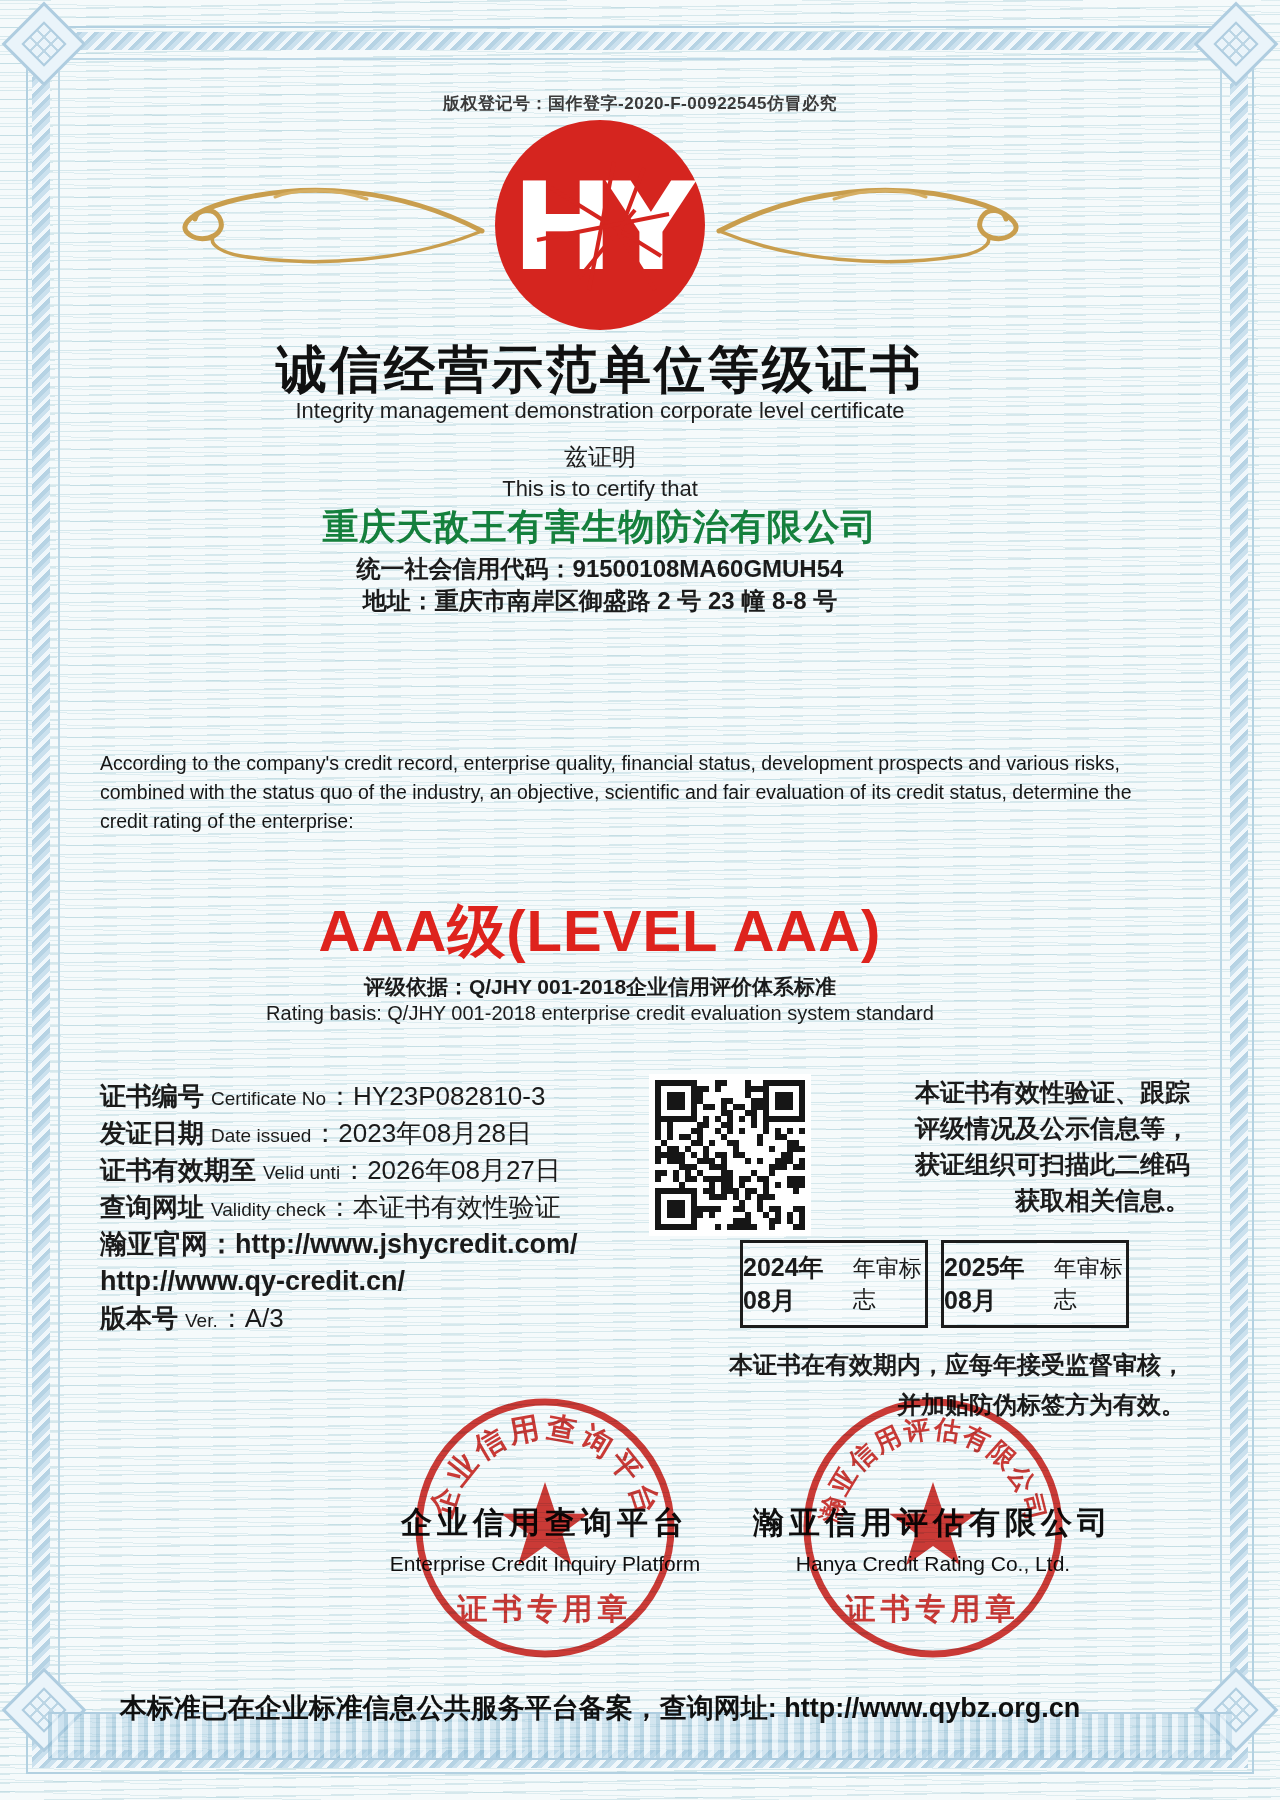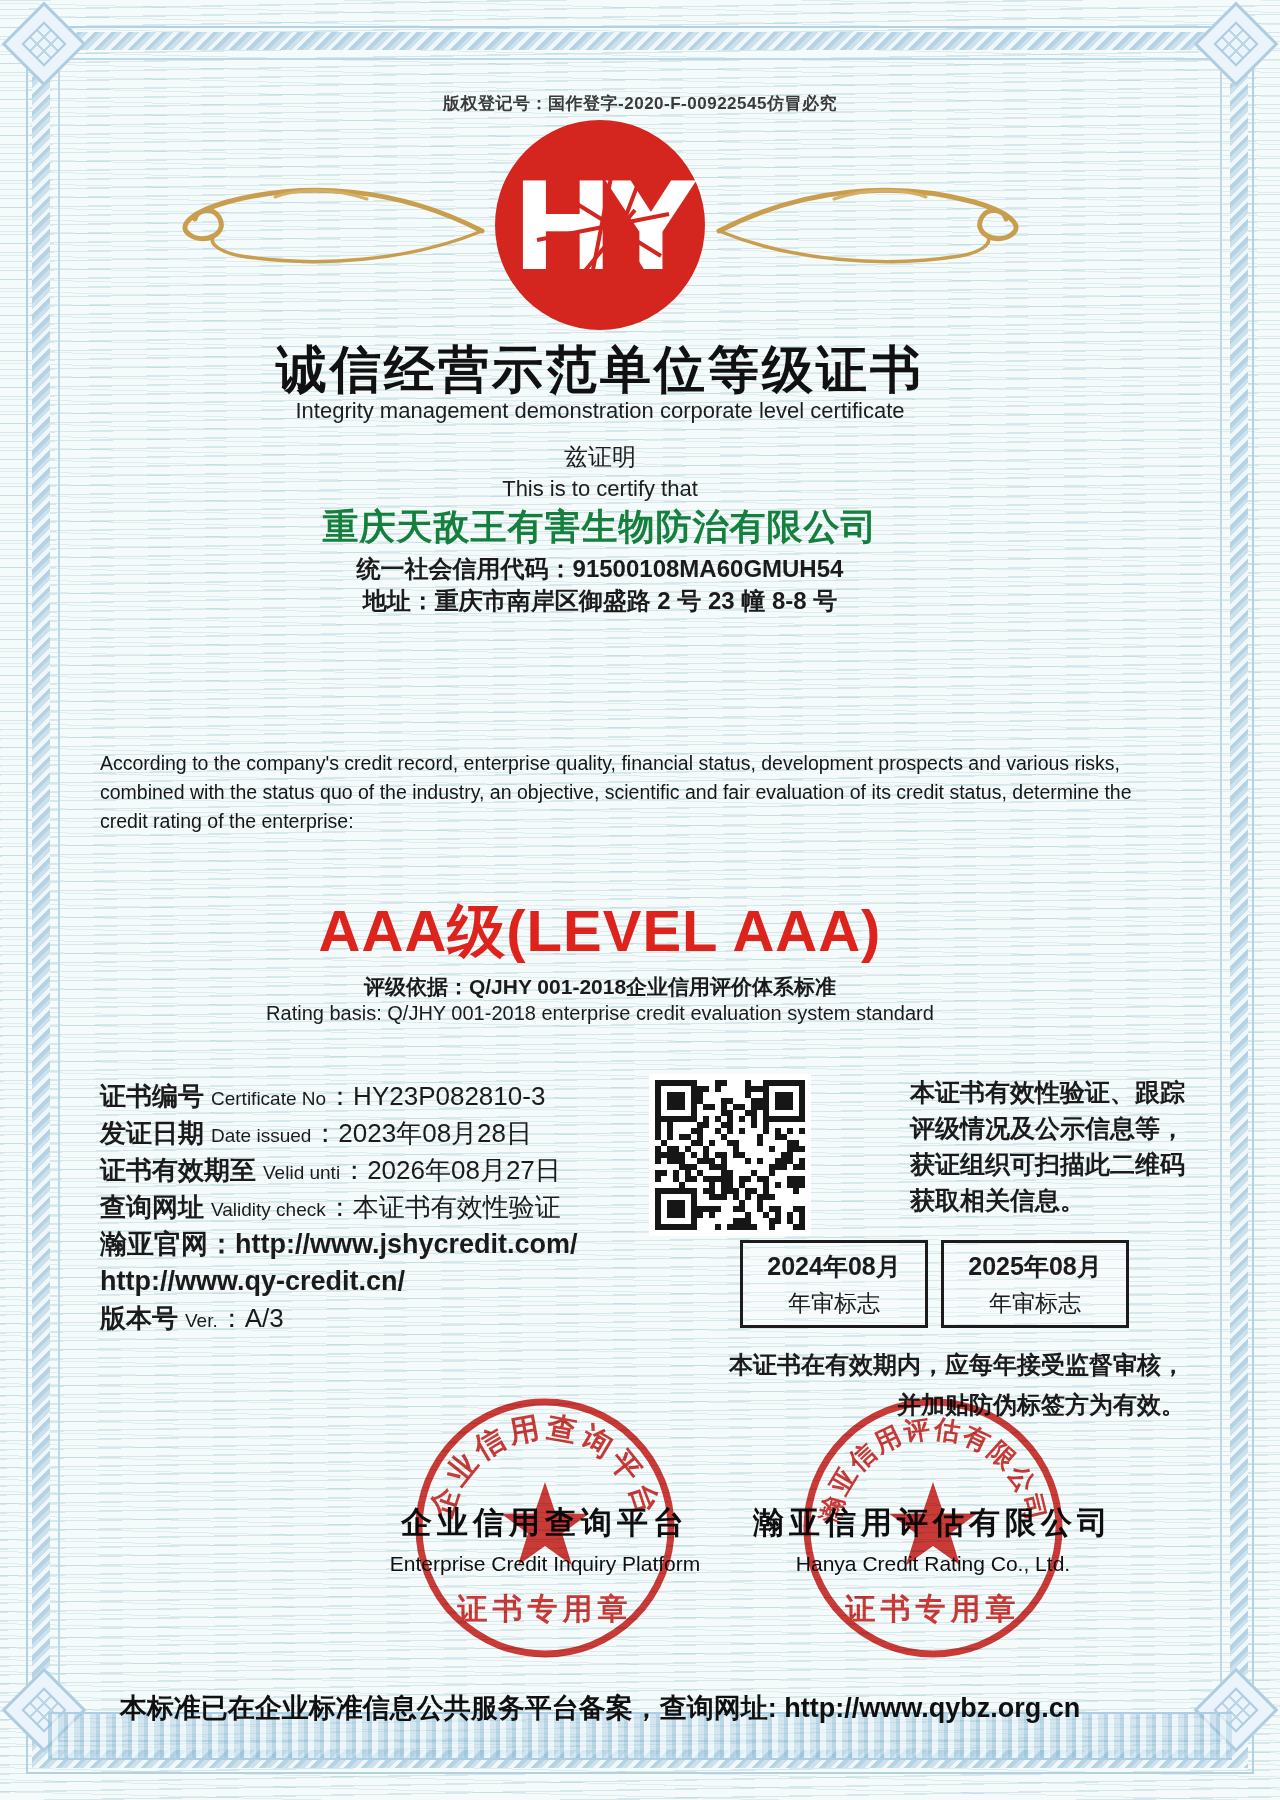--- a/index.html
+++ b/index.html
@@ -60,25 +60,25 @@
   .d-row{height:37px;line-height:37px;}
   .d-cn{font-size:26px;font-weight:600;}
   .d-en{font-size:19px;margin-left:7px;margin-right:1px;}
   .d-val{font-size:26px;font-weight:500;}
   .d-url{font-size:27px;font-weight:600;}
 
   #qr{position:absolute;left:655px;top:1080px;width:150px;height:150px;background:#fff;outline:6px solid #fff;
     display:grid;grid-template-columns:repeat(25,1fr);grid-auto-rows:1fr;}
   #qr .qm{background:#161616;}
 
-  .qr-note{position:absolute;left:910px;top:1074px;width:280px;font-size:25px;font-weight:600;line-height:36px;text-align:left;}
+  .qr-note{position:absolute;left:910px;top:1074px;width:280px;font-size:25px;font-weight:600;line-height:36px;text-align:right;}
 
   .annual{position:absolute;left:740px;top:1240px;display:flex;gap:13px;}
   .abox{width:182px;height:82px;border:3px solid #1c1c1c;background:rgba(255,255,255,.25);
-    display:flex;flex-direction:column;align-items:center;justify-content:center;gap:5px;}
+    display:flex;flex-direction:row;align-items:center;justify-content:center;gap:5px;}
   .abox .l1{font-size:25px;font-weight:600;}
   .abox .l2{font-size:23px;font-weight:500;}
 
   .supervision{position:absolute;left:610px;right:95px;top:1345px;text-align:right;font-size:24px;font-weight:700;line-height:40px;}
 
   .org{position:absolute;top:1502px;width:490px;text-align:center;z-index:2;}
   .org.left{left:300px}.org.right{left:688px}
   .org-cn{font-size:31px;font-weight:700;letter-spacing:5px;color:#0f0f0f;}
   .org-en{font-size:21px;margin-top:8px;color:#0f0f0f;}
 

